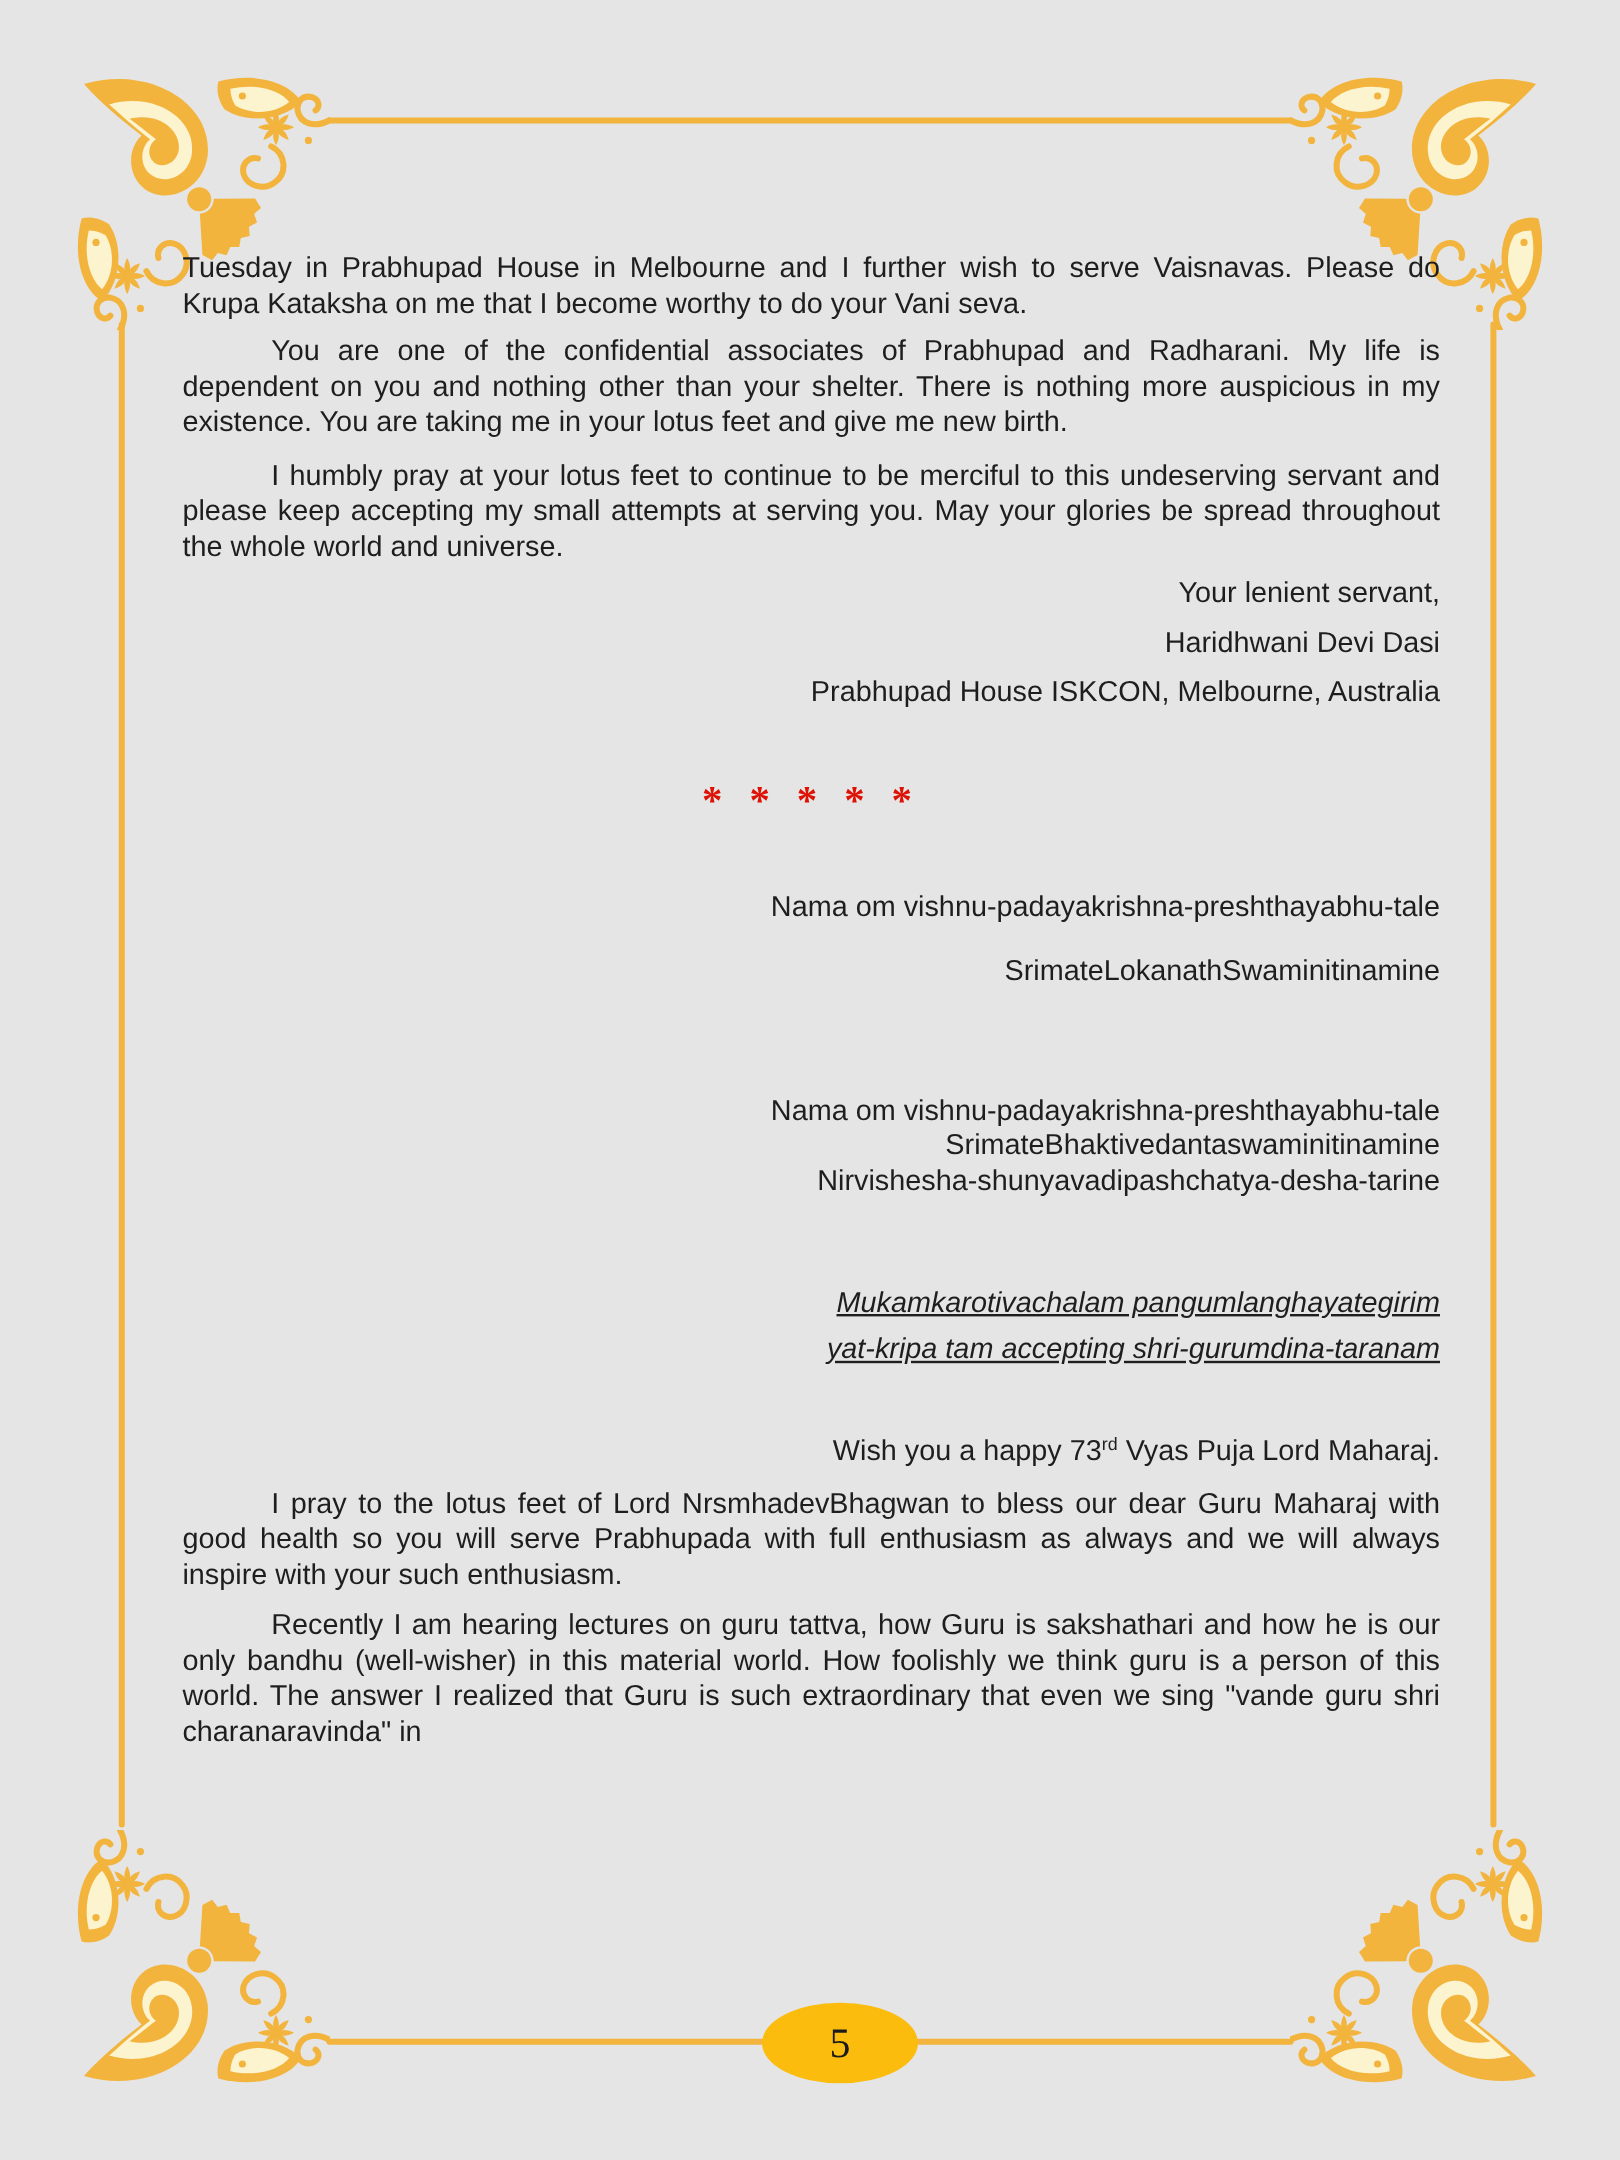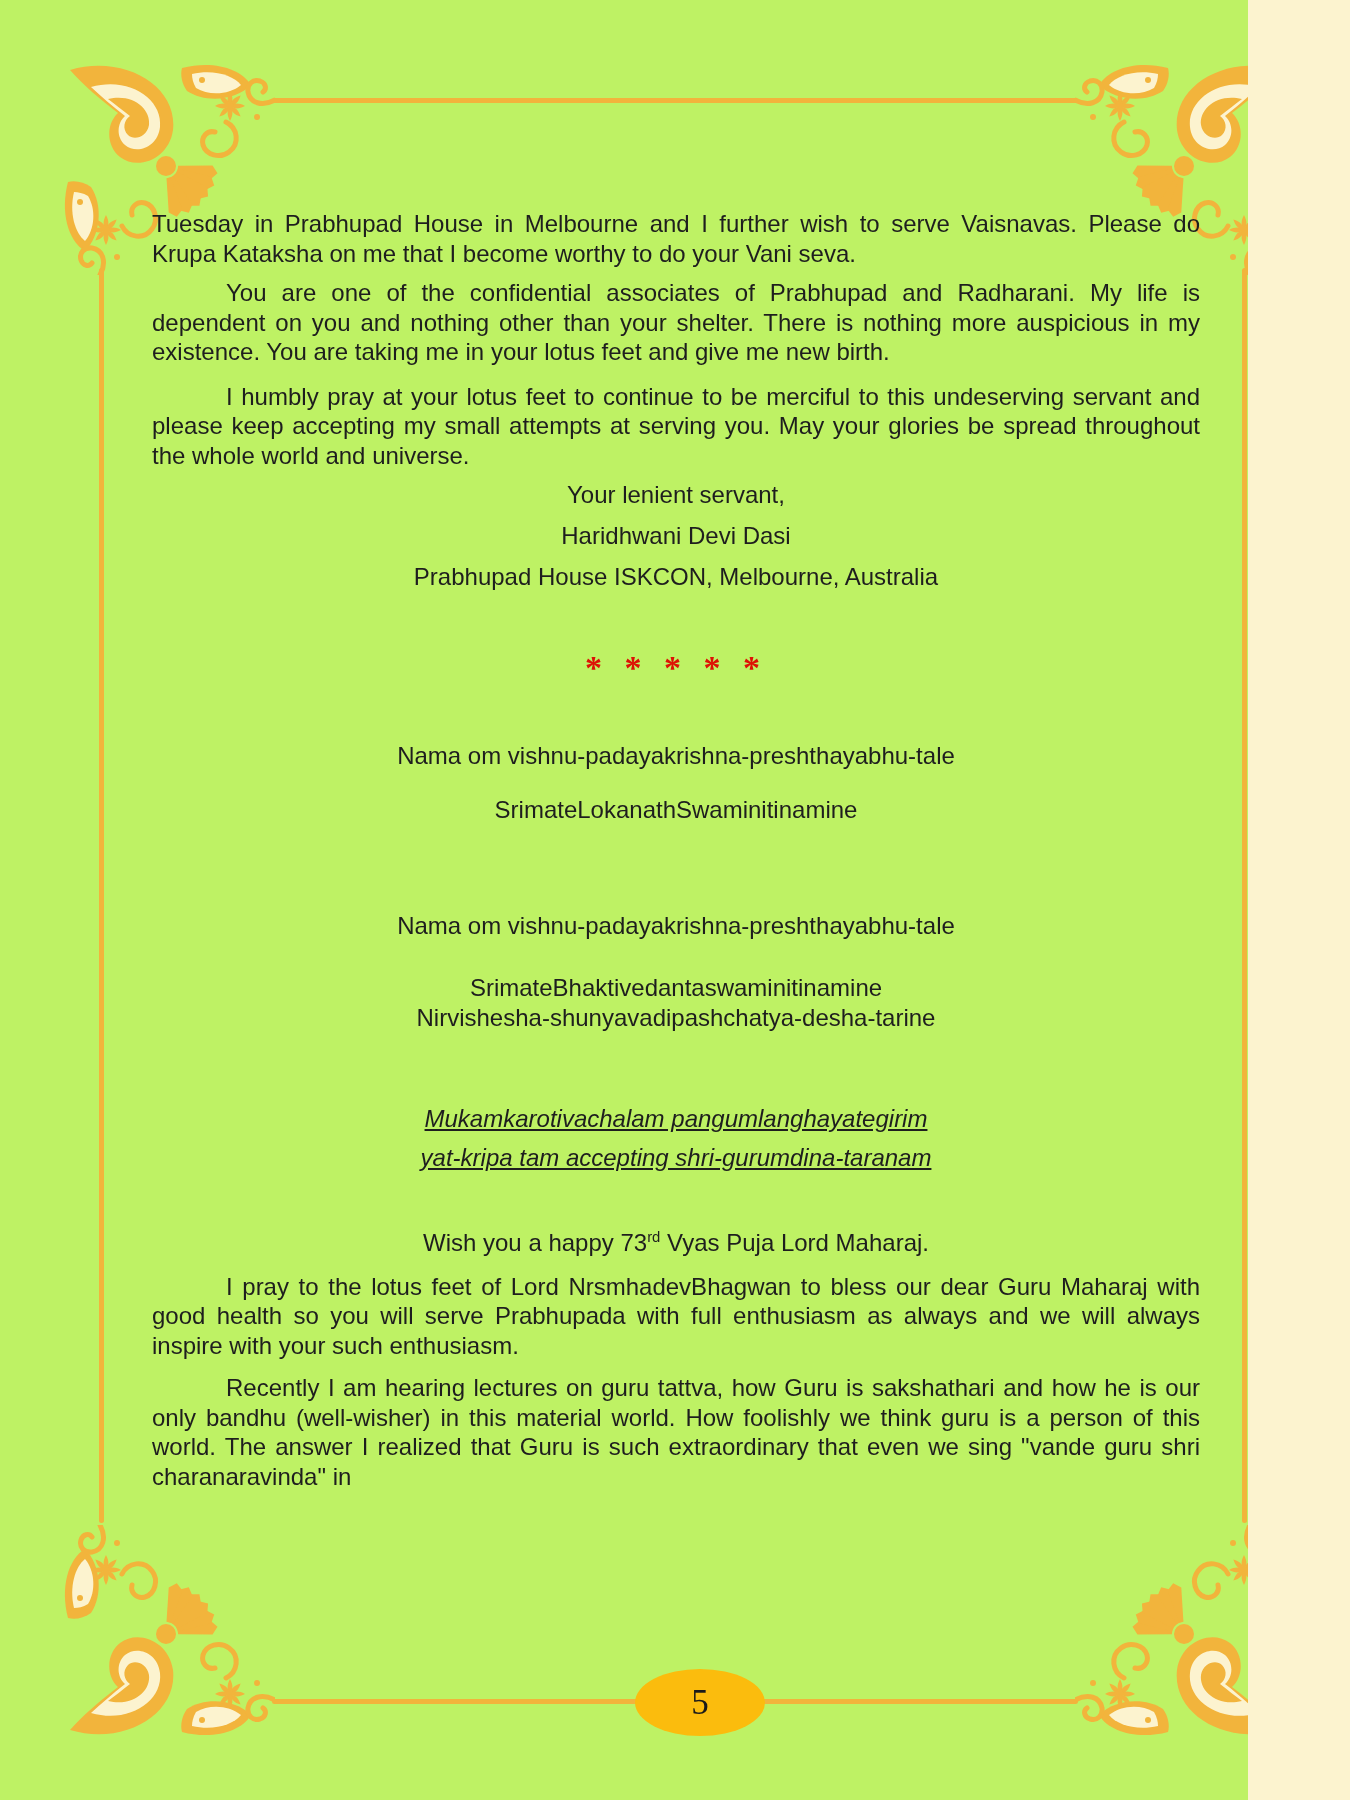--- a/index.html
+++ b/index.html
@@ -1,18 +1,18 @@
 <!DOCTYPE html>
 <html><head>
 <meta charset="utf-8">
 <style>
   html,body { margin:0; padding:0; background:#FCF3CF; }
   .page {
-    position:relative; width:1248px; height:1800px;
-    background:#bef264; overflow:hidden;
+    position:relative; width:1350px; height:1800px;
+    background:#e5e5e5; overflow:hidden;
     font-family:"Liberation Sans", sans-serif;
   }
 
   
   .hline, .vline { position:absolute; background:#F2B43C; border-radius:3px; }
   .hline { height:5px; width:806px; left:272px; }
   .hline.top { top:98px; }
   .hline.bottom { top:1699px; }
   .vline { width:5px; height:1255px; top:268px; }
   .vline.left { left:99px; }
@@ -32,35 +32,35 @@
     font-family:"Liberation Serif", serif; font-size:35px; color:#1a1a1a;
     z-index:3;
   }
 
   
   .content {
     position:absolute; left:152px; top:209px; width:1048px;
     font-size:24px; line-height:29.5px; color:#1E1E1E;
   }
   .para { margin:0; text-align:justify; }
-  .line { margin:0; text-align:center; }
+  .line { margin:0; text-align:right; }
   .indent { text-indent:74px; }
   .italic { font-style:italic;text-decoration:underline; }
   .stars {
     margin:0; text-align:center;
     font-family:"Liberation Serif", serif; font-weight:bold;
     font-size:34px; line-height:34px; letter-spacing:7px;
     color:#DD1205;
   }
   sup { font-size:0.62em; line-height:0; vertical-align:super; }
 
   .mt10{margin-top:10px}.mt11{margin-top:11px}.mt12{margin-top:12px}
   .mt13{margin-top:13px}.mt14{margin-top:14px}.mt15{margin-top:15px}
   .mt25{margin-top:25px}.mt29{}.mt30{margin-top:30px}
-  .mt33{margin-top:33px}.mt56{margin-top:56px}.mt59{margin-top:59px}
+  .mt33{}.mt56{margin-top:56px}.mt59{margin-top:59px}
   .mt72{margin-top:72px}.mt9{margin-top:9px}.mt86{margin-top:86px}
 </style>
 </head>
 <body>
 
 <svg width="0" height="0" style="position:absolute">
   <defs>
     <g id="daisy" fill="#F2B43C">
       <path d="M0,-15 C3.2,-9 3.2,-4 0,-1 C-3.2,-4 -3.2,-9 0,-15 Z"></path>
       <path d="M0,-15 C3.2,-9 3.2,-4 0,-1 C-3.2,-4 -3.2,-9 0,-15 Z" transform="rotate(45)"></path>

